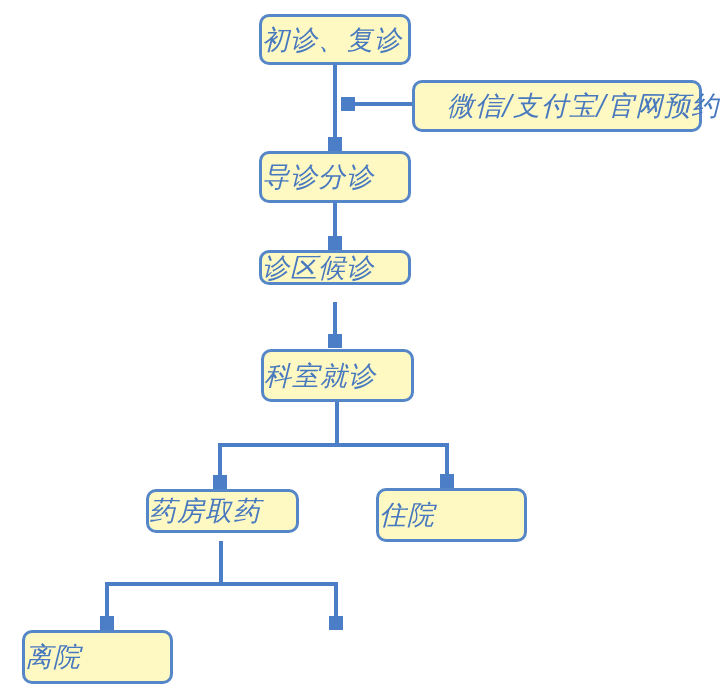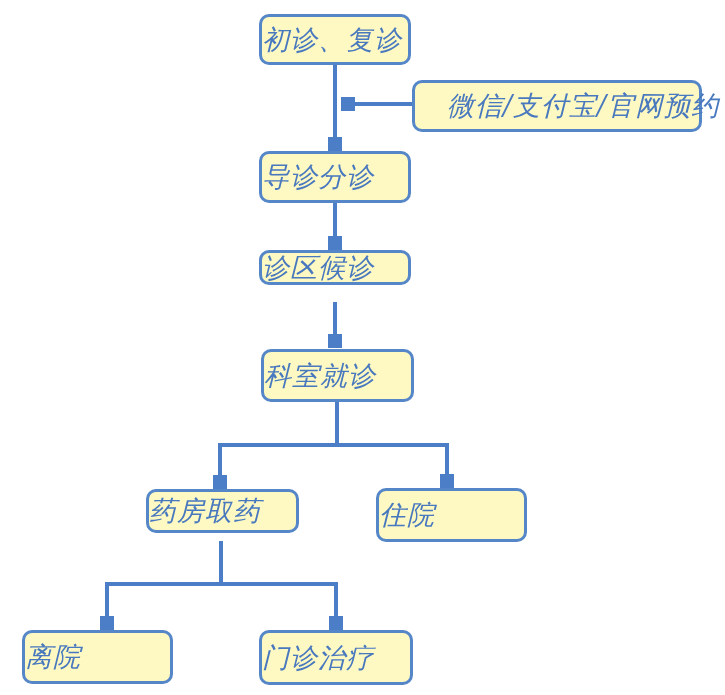--- a/index.html
+++ b/index.html
@@ -111,17 +111,14 @@
   </div>
 
   <div class="node n-hospitalization">
     <span>住院</span>
   </div>
 
   <div class="node n-leave">
     <span>离院</span>
   </div>
 
-  <div class="node n-outpatient">
-    <span>门诊治疗</span>
-  </div>
 
 </div>
 
 </body></html>

